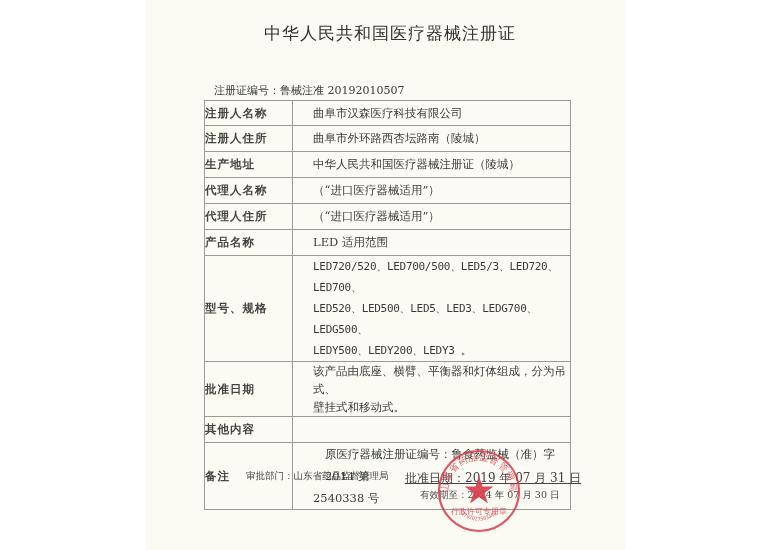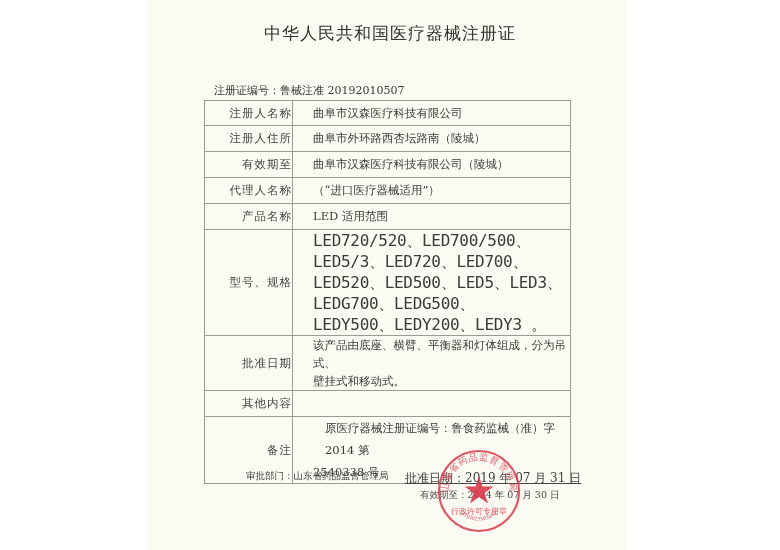--- a/index.html
+++ b/index.html
@@ -16,23 +16,23 @@
     font-family: "DejaVu Sans", sans-serif; font-size:17px; color:#333; letter-spacing:1px;
   }
   .regno {
     position:absolute; left:214px; top:83px; font-size:11px; color:#3a3a3a;
   }
   table.cert {
     position:absolute; left:204px; top:100px; width:367px;
     border-collapse:collapse; font-size:11.5px; table-layout:fixed;
   }
   table.cert td { border:1.2px solid #9a9a96; padding:0; vertical-align:middle; }
-  table.cert td.k { width:87px; text-align:right; color:#444; letter-spacing:1px; }
+  table.cert td.k { width:87px; text-align:left; color:#444; letter-spacing:1px;font-weight:bold; }
   table.cert td.v { padding-left:20px; padding-right:4px; color:#3a3a3a; line-height:21px; }
-  .mono { font-family:"DejaVu Sans Mono","Liberation Mono", monospace; font-size:16px; letter-spacing:-0.3px; line-height:18px; }
+  .mono { font-family:"DejaVu Sans Mono","Liberation Mono", monospace; font-size:11px; letter-spacing:-0.3px; line-height:18px; }
   .footer-dept { position:absolute; left:214px; top:470px; font-size:9.5px; color:#444;margin-left:32px; }
   .footer-date { position:absolute; left:405px; top:470px; font-size:12px; color:#444;text-decoration:underline; }
   .footer-valid { position:absolute; left:420px; top:489px; font-size:9.5px; color:#444; }
   .stamp { position:absolute; left:436px; top:448px; width:86px; height:86px; }
 </style>
 </head>
 <body>
 
 <div class="paper"></div>
 
@@ -43,25 +43,29 @@
   <tbody>
       <tr style="height:25px">
     <td class="k">注册人名称</td>
     <td class="v">曲阜市汉森医疗科技有限公司</td>
   </tr>
   <tr style="height:26px">
     <td class="k">注册人住所</td>
     <td class="v">曲阜市外环路西杏坛路南（陵城）</td>
   </tr>
   <tr style="height:26px">
-    <td class="k">有效期至</td>
-    <td class="v">曲阜市汉森医疗科技有限公司（陵城）</td>
+    <td class="k">生产地址</td>
+    <td class="v">中华人民共和国医疗器械注册证（陵城）</td>
   </tr>
   <tr style="height:26px">
     <td class="k">代理人名称</td>
+    <td class="v">（“进口医疗器械适用”）</td>
+  </tr>
+  <tr style="height:26px">
+    <td class="k">代理人住所</td>
     <td class="v">（“进口医疗器械适用”）</td>
   </tr>
   <tr style="height:26px">
     <td class="k">产品名称</td>
     <td class="v">LED 适用范围</td>
   </tr>
   <tr style="height:57px">
     <td class="k">型号、规格</td>
     <td class="v mono">
       <div>LED720/520、LED700/500、LED5/3、LED720、LED700、</div>

